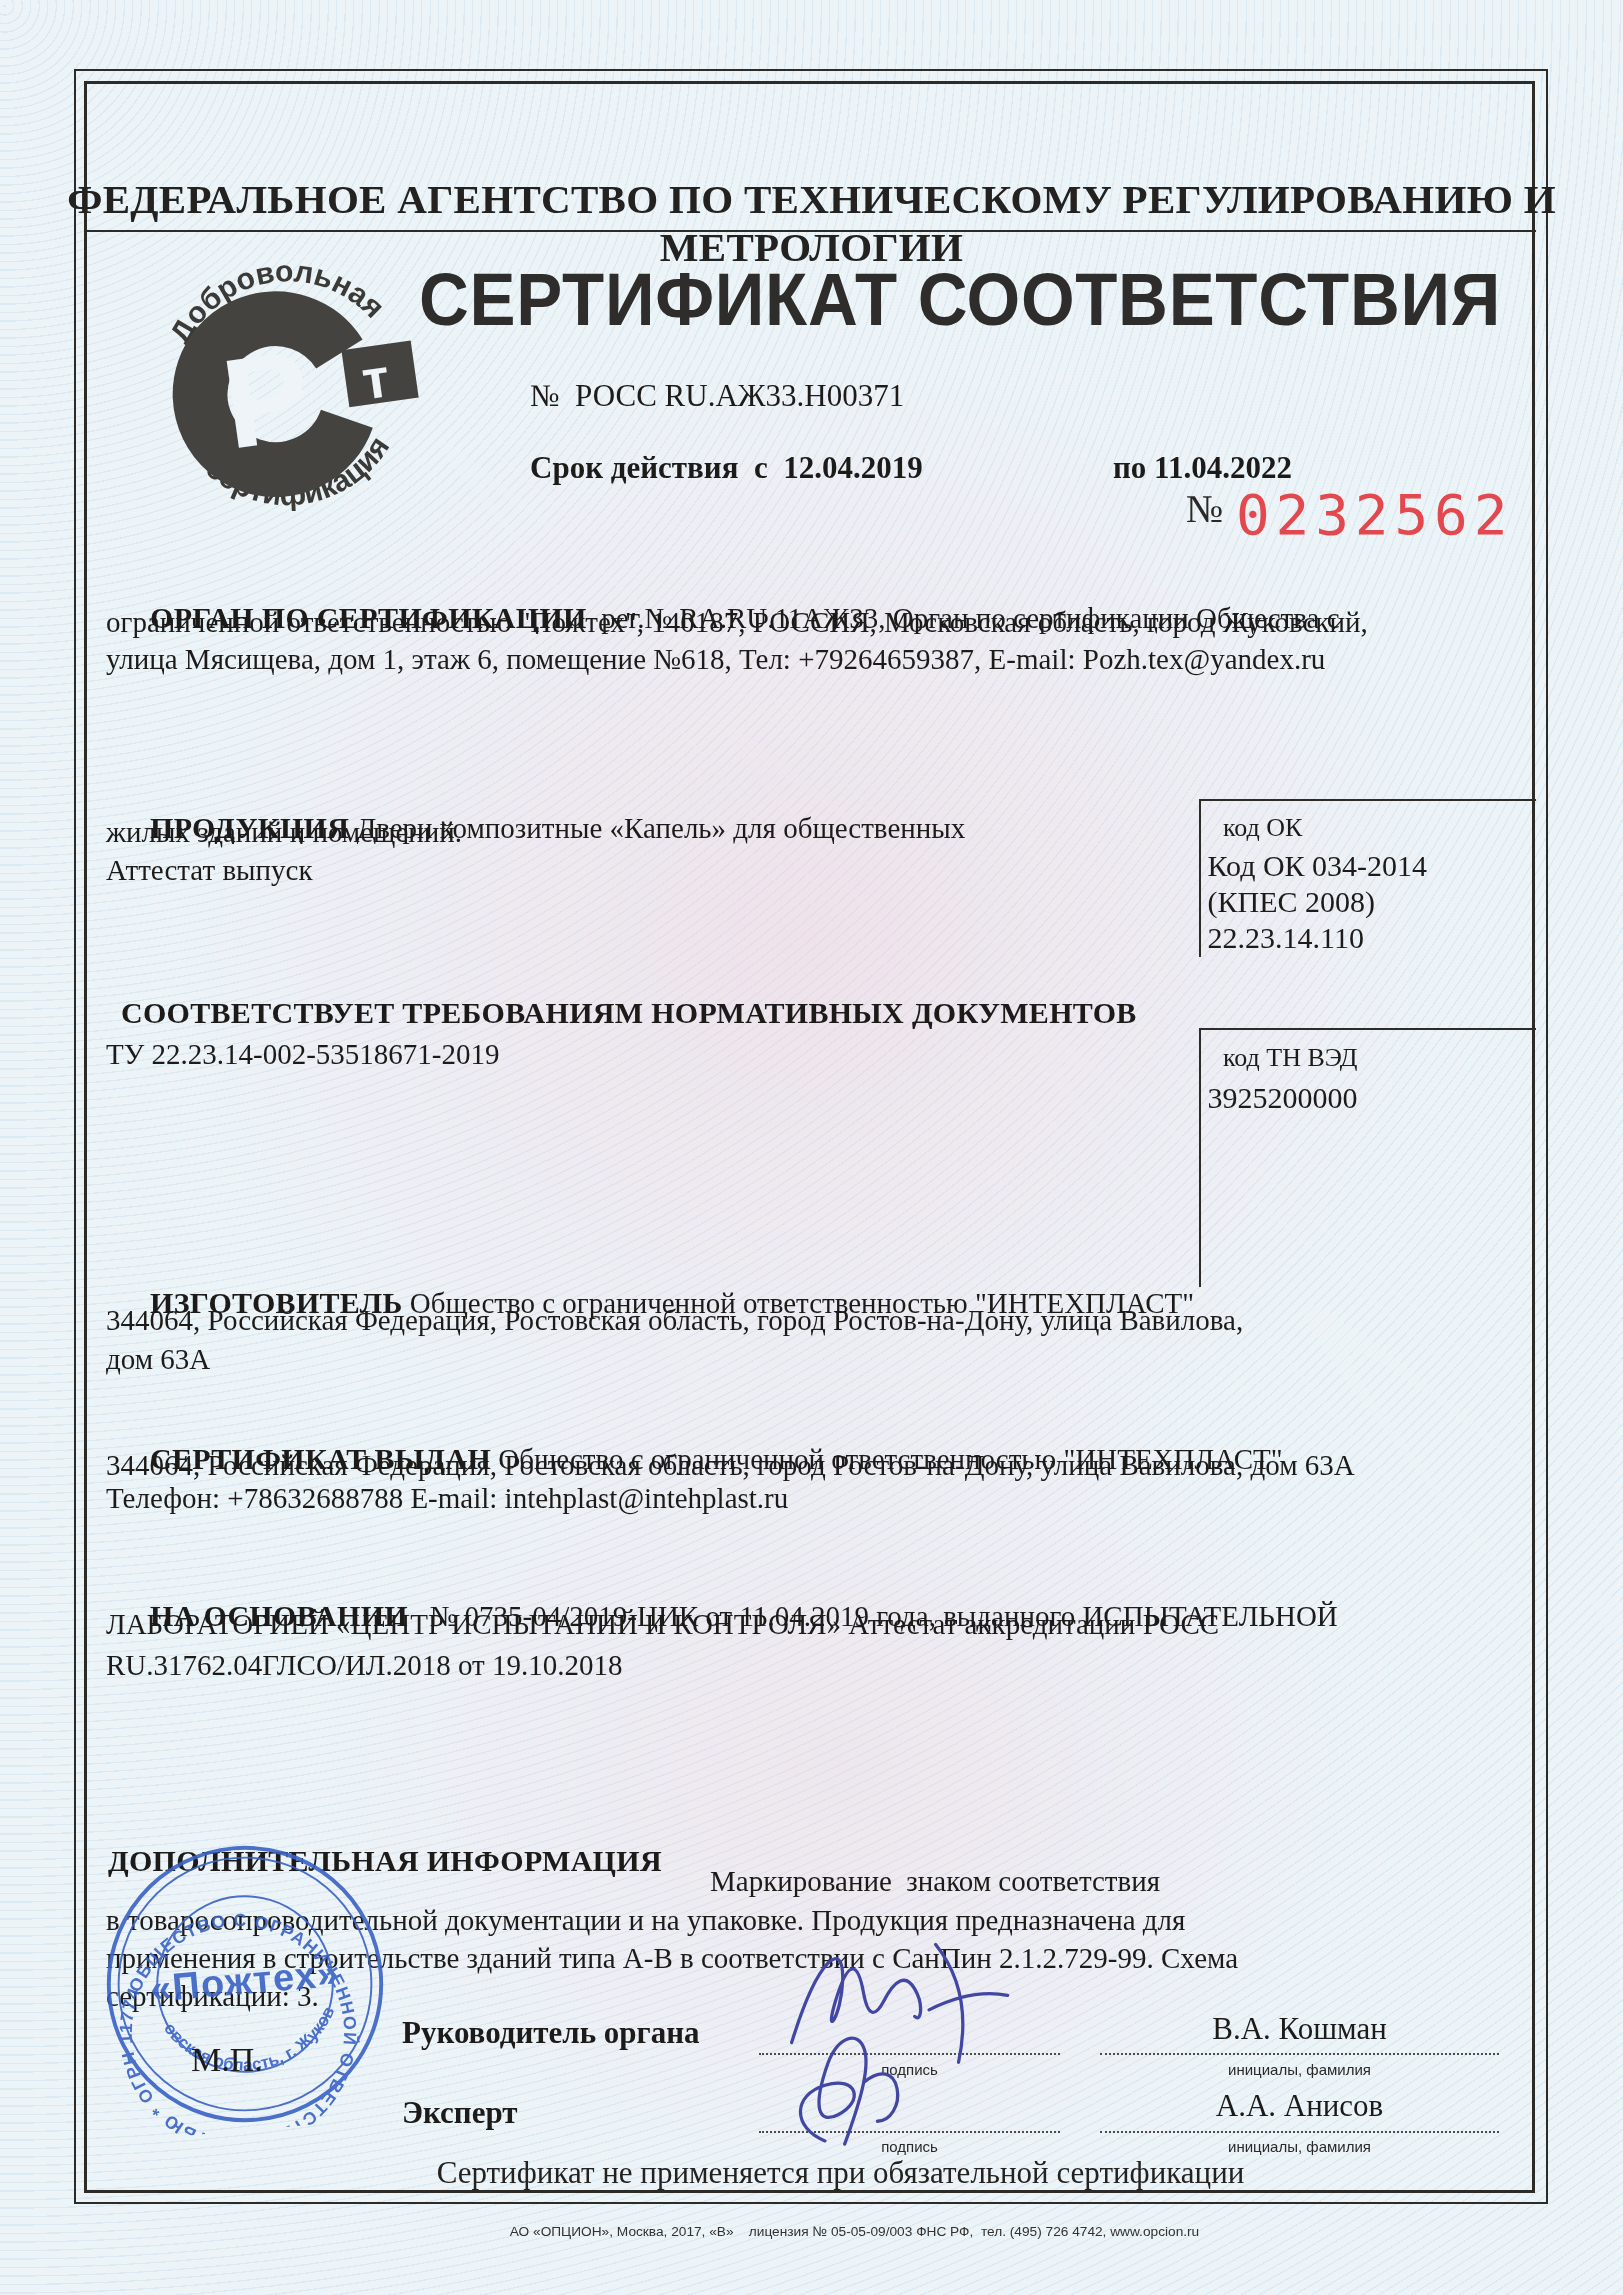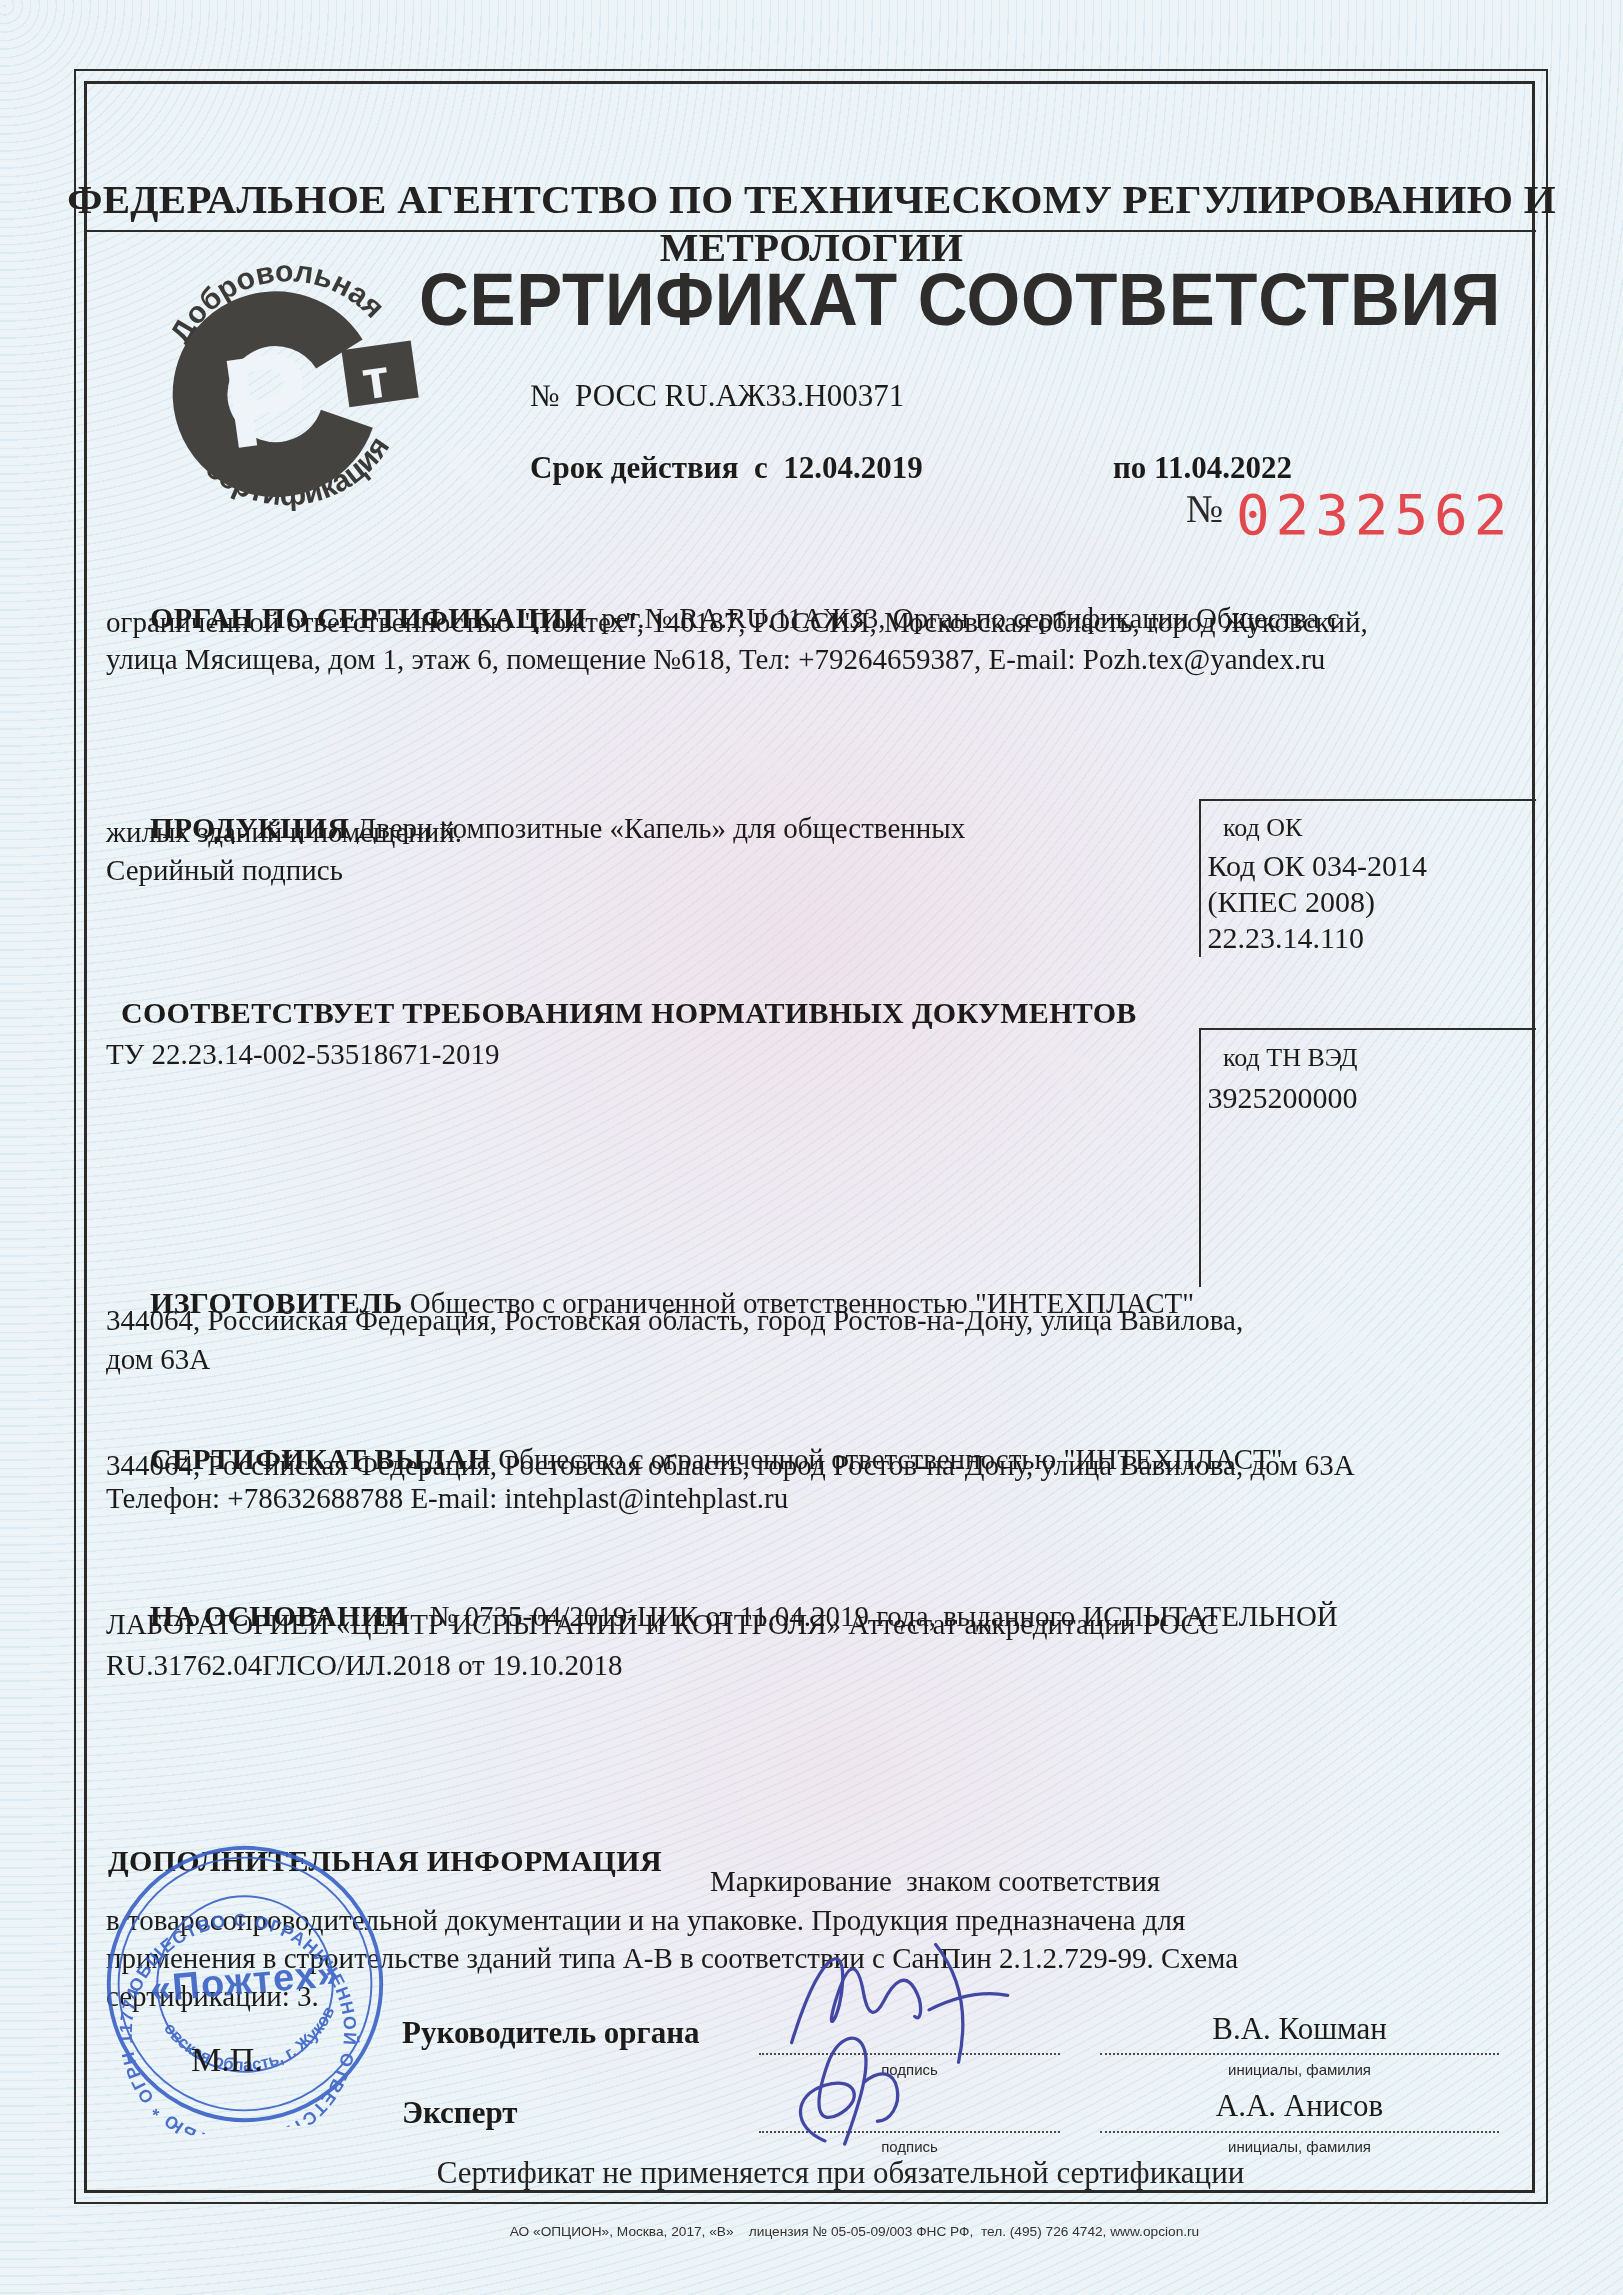--- a/index.html
+++ b/index.html
@@ -84,21 +84,21 @@
   <div class="abs line" style="left:121px;top:566px;">
     <span class="slabel">ОРГАН ПО СЕРТИФИКАЦИИ</span><span>  </span><span>рег.№ RA.RU.11АЖ33, Орган по сертификации Общества с</span>
   </div>
   <div class="abs line" style="left:106px;top:605px;">ограниченной ответственностью "Пожтех", 140187, РОССИЯ, Московская область, город Жуковский,</div>
   <div class="abs line" style="left:106px;top:642px;">улица Мясищева, дом 1, этаж 6, помещение №618, Тел: +79264659387, E-mail: Pozh.tex@yandex.ru</div>
 
   <div class="abs line" style="left:121px;top:776px;">
     <span class="slabel">ПРОДУКЦИЯ</span><span> </span><span>Двери композитные «Капель» для общественных</span>
   </div>
   <div class="abs line" style="left:106px;top:815px;">жилых зданий и помещений.</div>
-  <div class="abs line" style="left:106px;top:853px;">Серийный подпись</div>
+  <div class="abs line" style="left:106px;top:853px;">Аттестат выпуск</div>
 
   <div class="abs codebox" style="left:1199px;top:799px;width:335px;height:156px;">
     <div class="abs cbLabel" style="left:22px;top:11.8px;">код ОК</div>
     <div class="abs cbVal" style="left:6.5px;top:48px;white-space:nowrap;">Код ОК 034-2014</div>
     <div class="abs cbVal" style="left:6.5px;top:84px;white-space:nowrap;">(КПЕС 2008)</div>
     <div class="abs cbVal" style="left:6.5px;top:120px;white-space:nowrap;">22.23.14.110</div>
   </div>
 
   <div class="abs line slabel" style="left:121px;top:995px;">СООТВЕТСТВУЕТ ТРЕБОВАНИЯМ НОРМАТИВНЫХ ДОКУМЕНТОВ</div>
   <div class="abs line" style="left:106px;top:1037px;">ТУ 22.23.14-002-53518671-2019</div>

